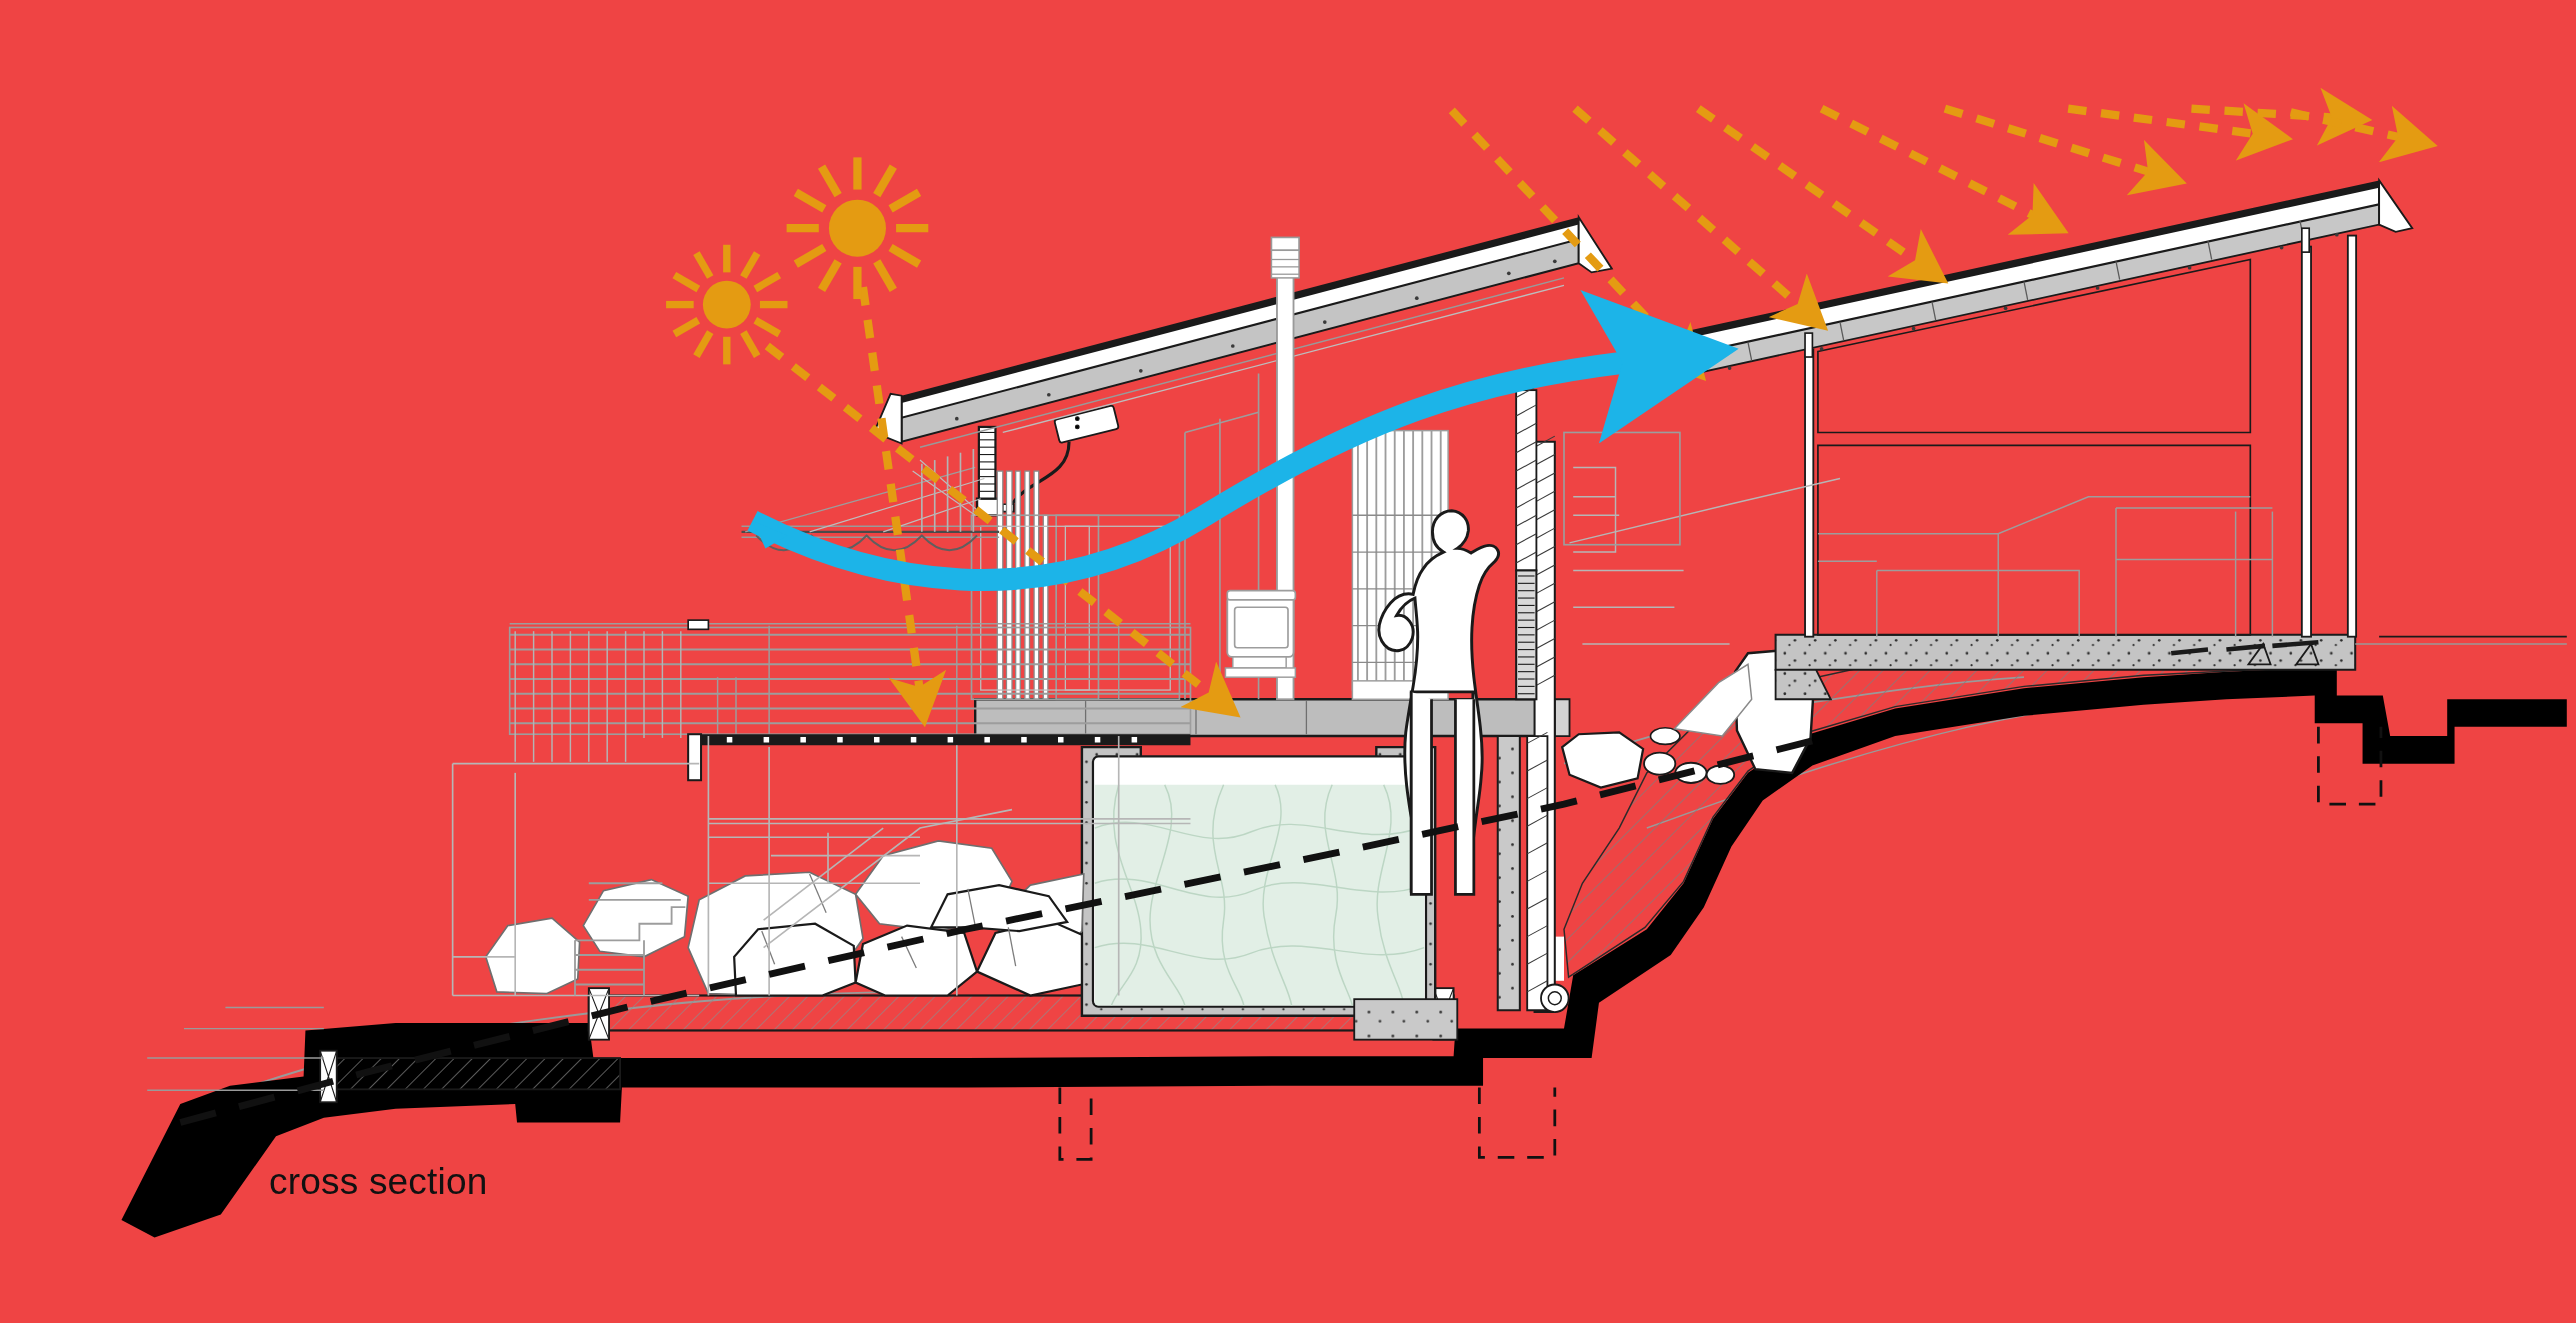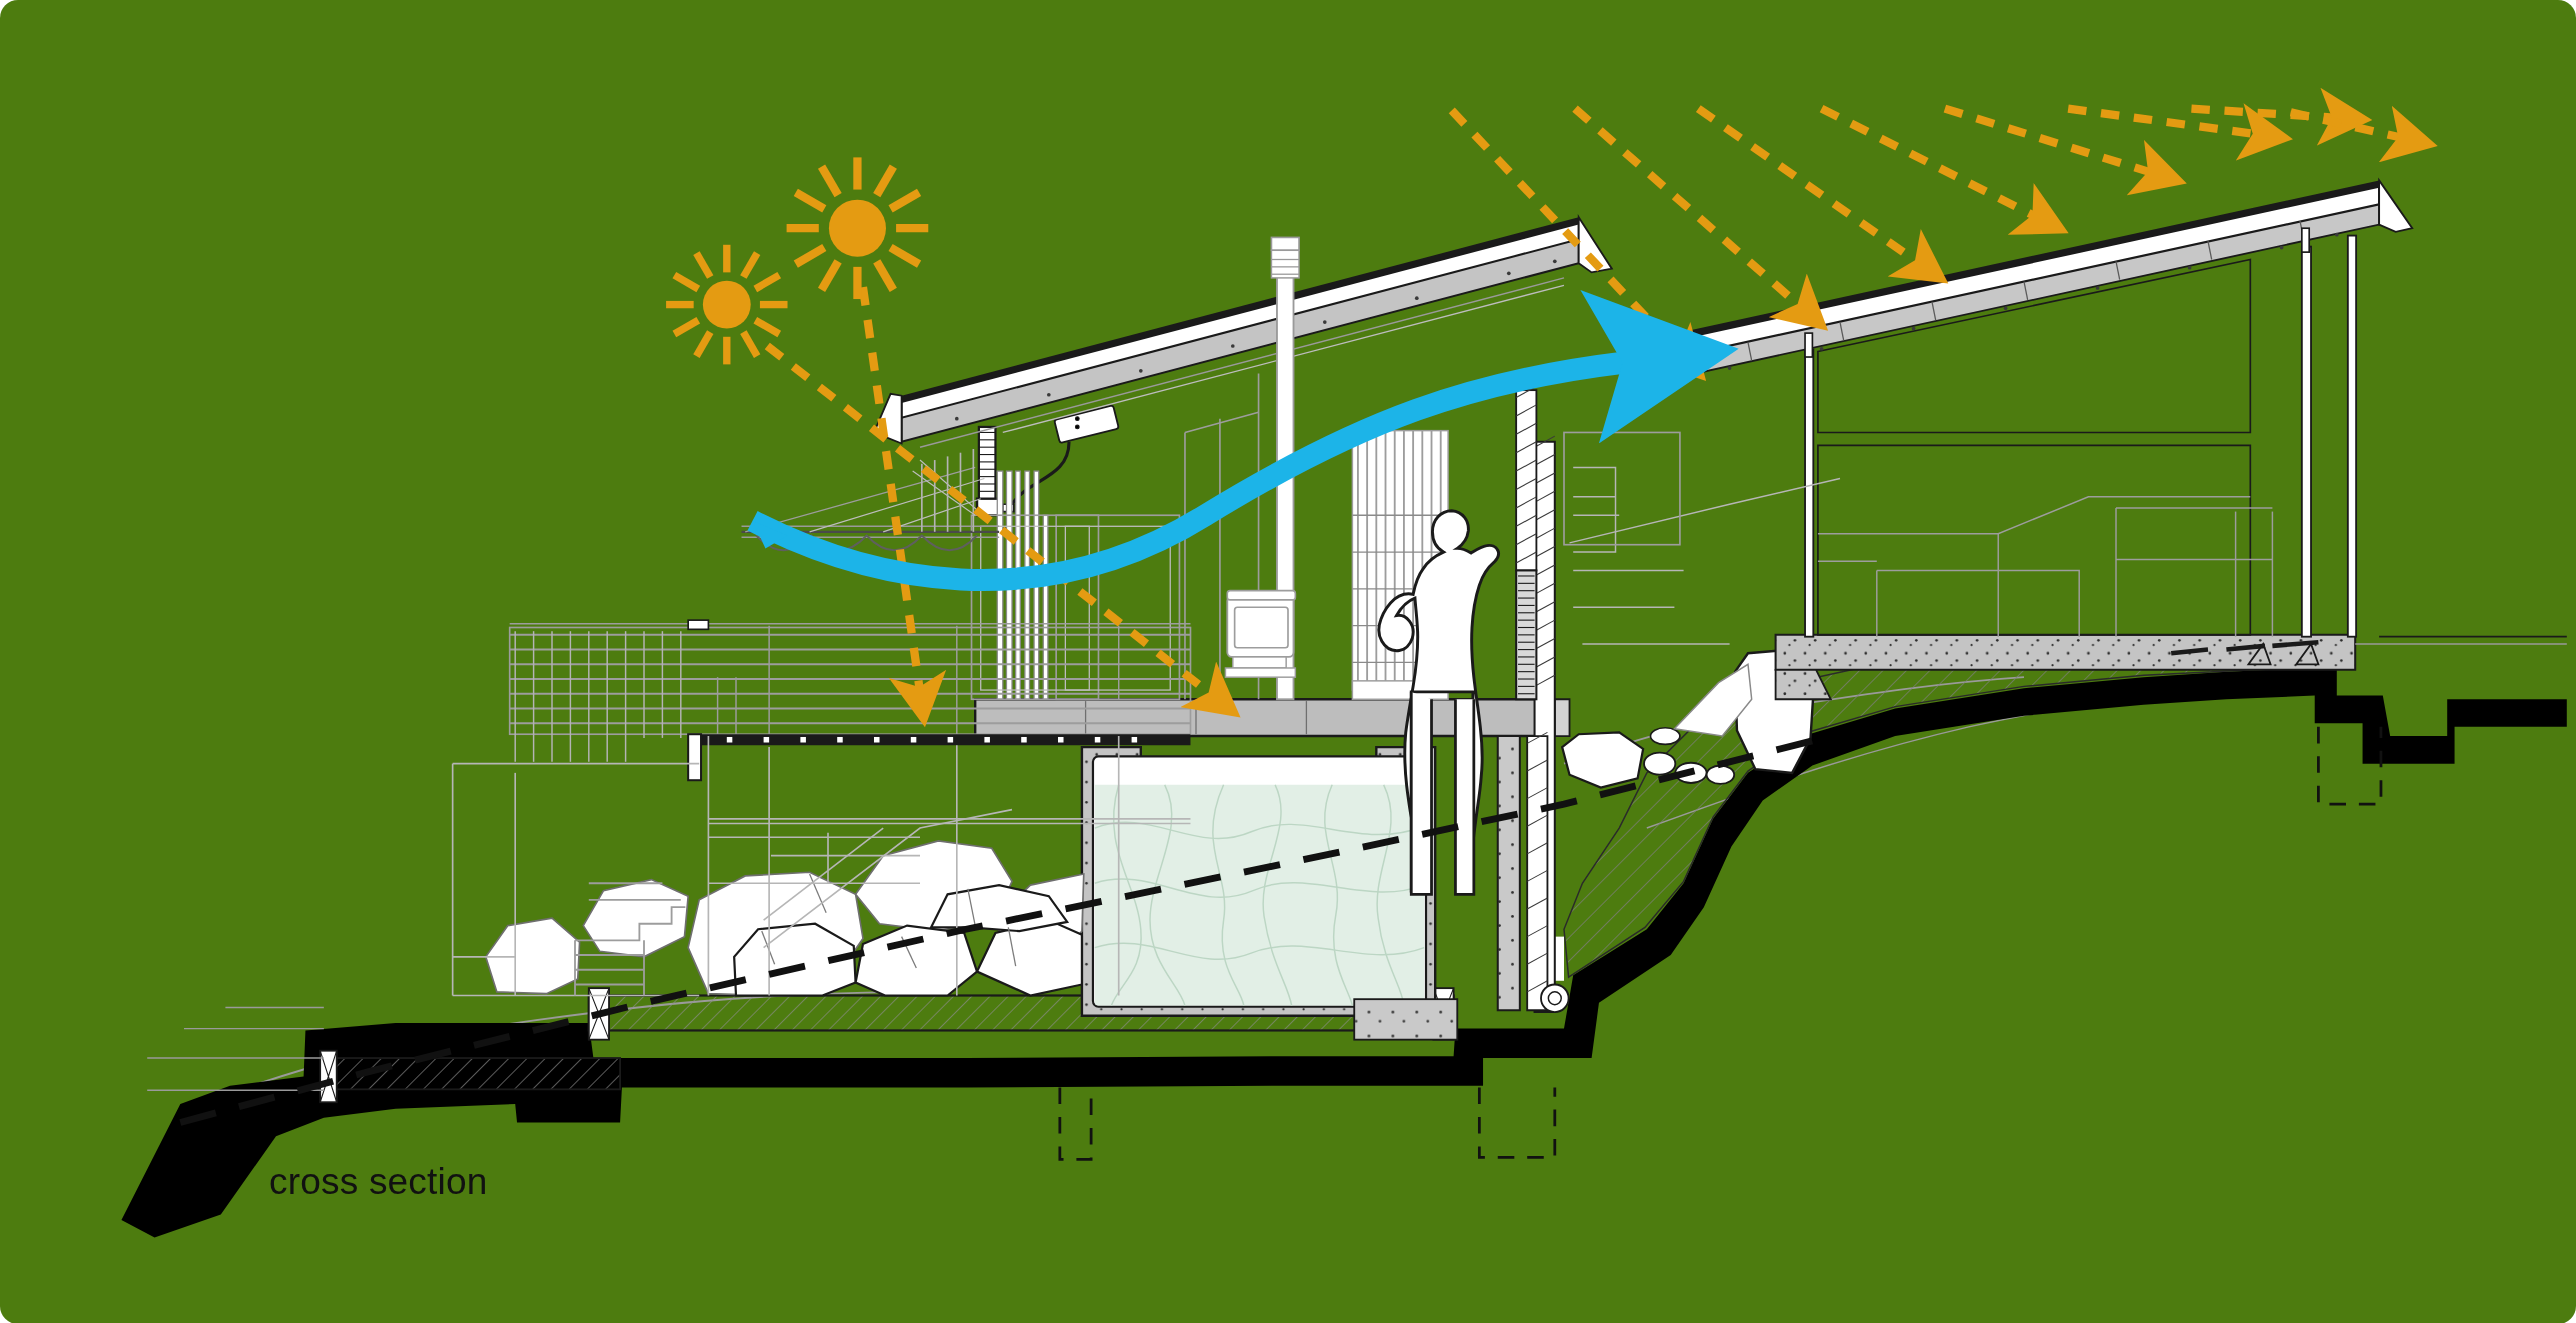--- a/index.html
+++ b/index.html
@@ -1,17 +1,17 @@
 <!DOCTYPE html>
 <html style="font-size:14.7px"><head>
 <meta charset="utf-8">
 <style>
   html,body{margin:0;padding:0;background:#ffffff;}
   body{font-family:"Liberation Sans", sans-serif;}
-  #stage{position:relative;width:2576px;height:1324px;background:#4d7c0f;overflow:hidden;border-radius:18px;}
+  #stage{position:relative;width:2576px;height:1324px;background:#ef4444;overflow:hidden;}
   #stage svg{position:absolute;left:0;top:0;}
   .caption{
     position:absolute;
     font-family:"Liberation Sans", sans-serif;
     font-size:37px;
     color:#111111;
     letter-spacing:0.2px;
     white-space:nowrap;
   }
 </style>

